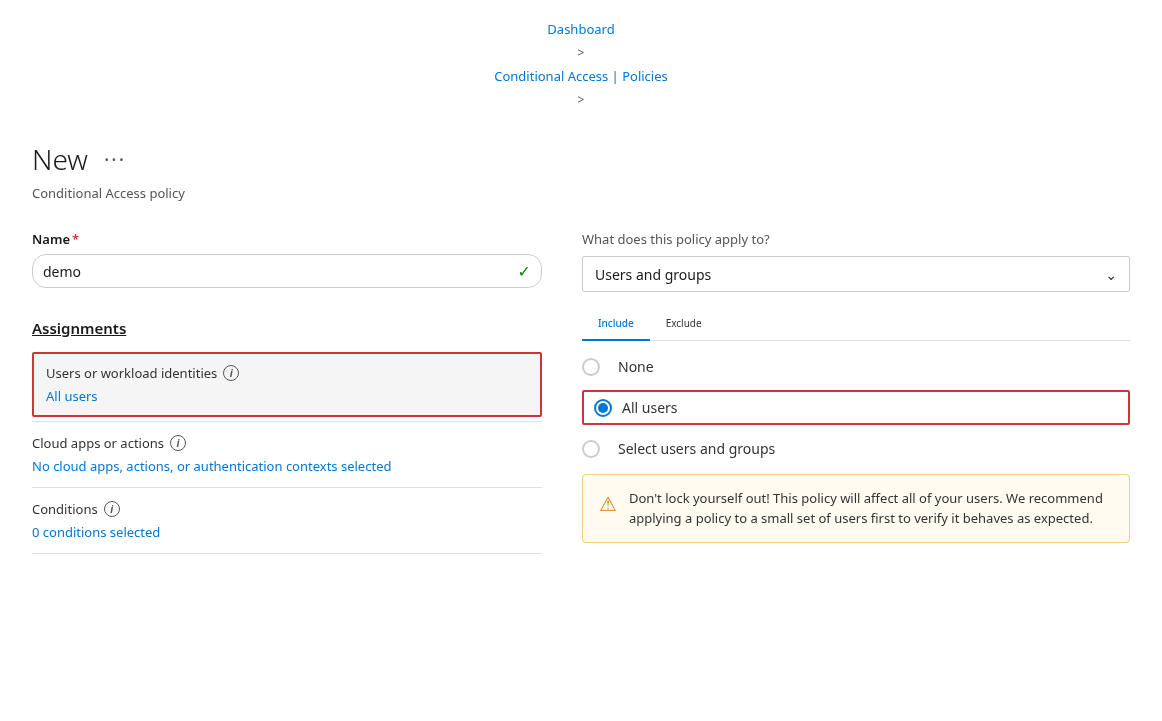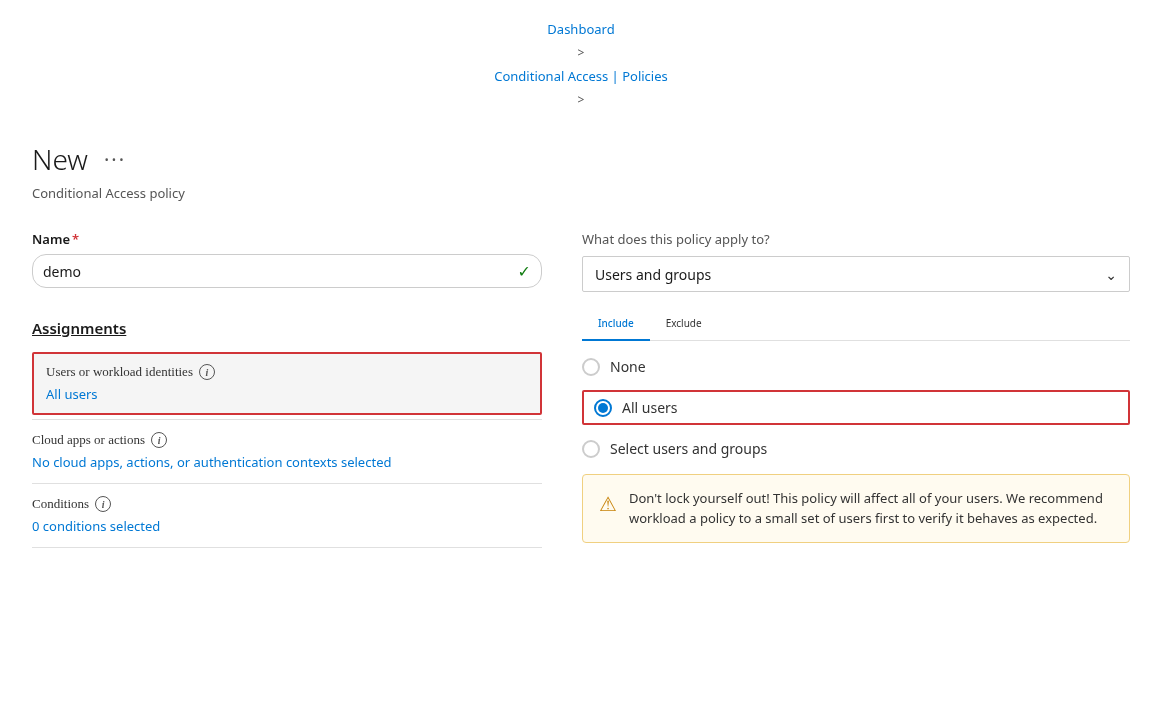--- a/index.html
+++ b/index.html
@@ -113,21 +113,20 @@
     .assignment-item:last-child {
       border-bottom: 1px solid #e0e0e0;
     }
     .assignment-item-header {
       display: flex;
       align-items: center;
       gap: 6px;
       font-size: 13px;
       color: #333;
       margin-bottom: 4px;
-      font-family: Liberation Serif, serif;
     }
     .info-icon {
       display: inline-flex;
       align-items: center;
       justify-content: center;
       width: 16px;
       height: 16px;
       border: 1px solid #555;
       border-radius: 50%;
       font-size: 10px;
@@ -195,21 +194,21 @@
     }
     .radio-group {
       display: flex;
       flex-direction: column;
       gap: 14px;
       margin-bottom: 16px;
     }
     .radio-item {
       display: flex;
       align-items: center;
-      gap: 10px;
+      gap: 18px;
       font-size: 14px;
       color: #333;
       cursor: pointer;
     }
     .radio-circle {
       width: 18px;
       height: 18px;
       border: 2px solid #ccc;
       border-radius: 50%;
       background: #fff;
@@ -347,18 +346,18 @@
 
         <div class="radio-item">
           <div class="radio-circle"></div>
           <span>Select users and groups</span>
         </div>
 
       </div>
 
       <div class="warning-box">
         <span class="warning-icon">⚠</span>
-        <span class="warning-text">Don't lock yourself out! This policy will affect all of your users. We recommend workload a policy to a small set of users first to verify it behaves as expected.</span>
+        <span class="warning-text">Don't lock yourself out! This policy will affect all of your users. We recommend applying a policy to a small set of users first to verify it behaves as expected.</span>
       </div>
 
     </div>
   </div>
 </div>
 
 </body></html>

